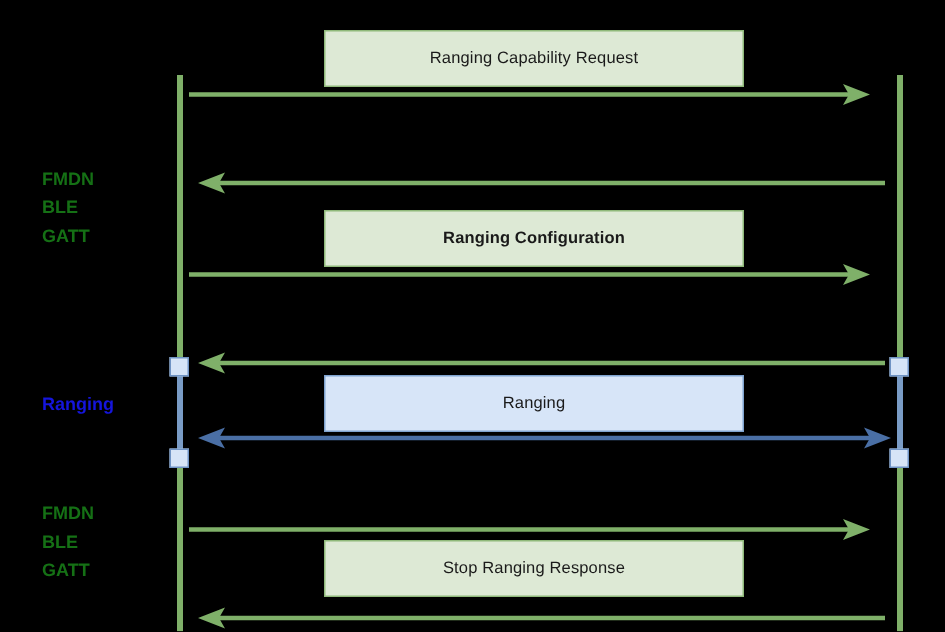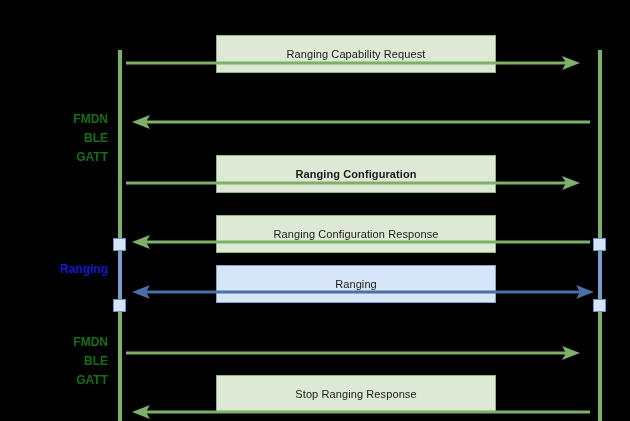--- a/index.html
+++ b/index.html
@@ -49,21 +49,20 @@
     width: 280px;
     height: 38px;
     box-sizing: border-box;
     display: flex;
     align-items: center;
     justify-content: center;
     font-size: 11px;
     color: #1a1a1a;
     letter-spacing: 0.1px;
     white-space: nowrap;
-    margin-top: 15px;
   }
   .msg-box.green {
     background: #dde9d5;
     border: 1px solid #8fb97a;
   }
   .msg-box.blue {
     background: #d7e5f8;
     border: 1px solid #7fa3cf;
   }
 
@@ -73,21 +72,21 @@
     height: 18px;
     overflow: visible;
   }
   .arrow svg { display: block; overflow: visible; }
 
   
   .side-label {
     position: absolute;
     left: 28px;
     width: 80px;
-    text-align: right;
+    text-align: left;
     font-size: 12px;
     font-weight: bold;
     line-height: 19px;
     white-space: nowrap;
   }
   .side-label.green { color: #157015; }
   .side-label.blue  { color: #1515dd; }
   .side-label .ln { display: block; }
 </style>
 </head>
@@ -140,21 +139,20 @@
   </div>
 
   <div class="msg-box green" style="top:140px;font-weight:bold;">Ranging Configuration</div>
   <div class="arrow" style="left:118px; top:174px; width:462px;">
     <svg width="462" height="18" viewBox="0 0 462 18">
       <line x1="8" y1="9" x2="450" y2="9" stroke="#7fb069" stroke-width="3"></line>
       <polygon points="462,9 444,2 448,9 444,16" fill="#7fb069"></polygon>
     </svg>
   </div>
 
-  <div class="msg-box green" style="top:200px;">Ranging Configuration Response</div>
   <div class="arrow" style="left:132px; top:233px; width:462px;">
     <svg width="462" height="18" viewBox="0 0 462 18">
       <line x1="12" y1="9" x2="458" y2="9" stroke="#7fb069" stroke-width="3"></line>
       <polygon points="0,9 18,2 14,9 18,16" fill="#7fb069"></polygon>
     </svg>
   </div>
 
   <div class="msg-box blue" style="top:250px;">Ranging</div>
   <div class="arrow" style="left:132px; top:283px; width:462px;">
     <svg width="462" height="18" viewBox="0 0 462 18">

